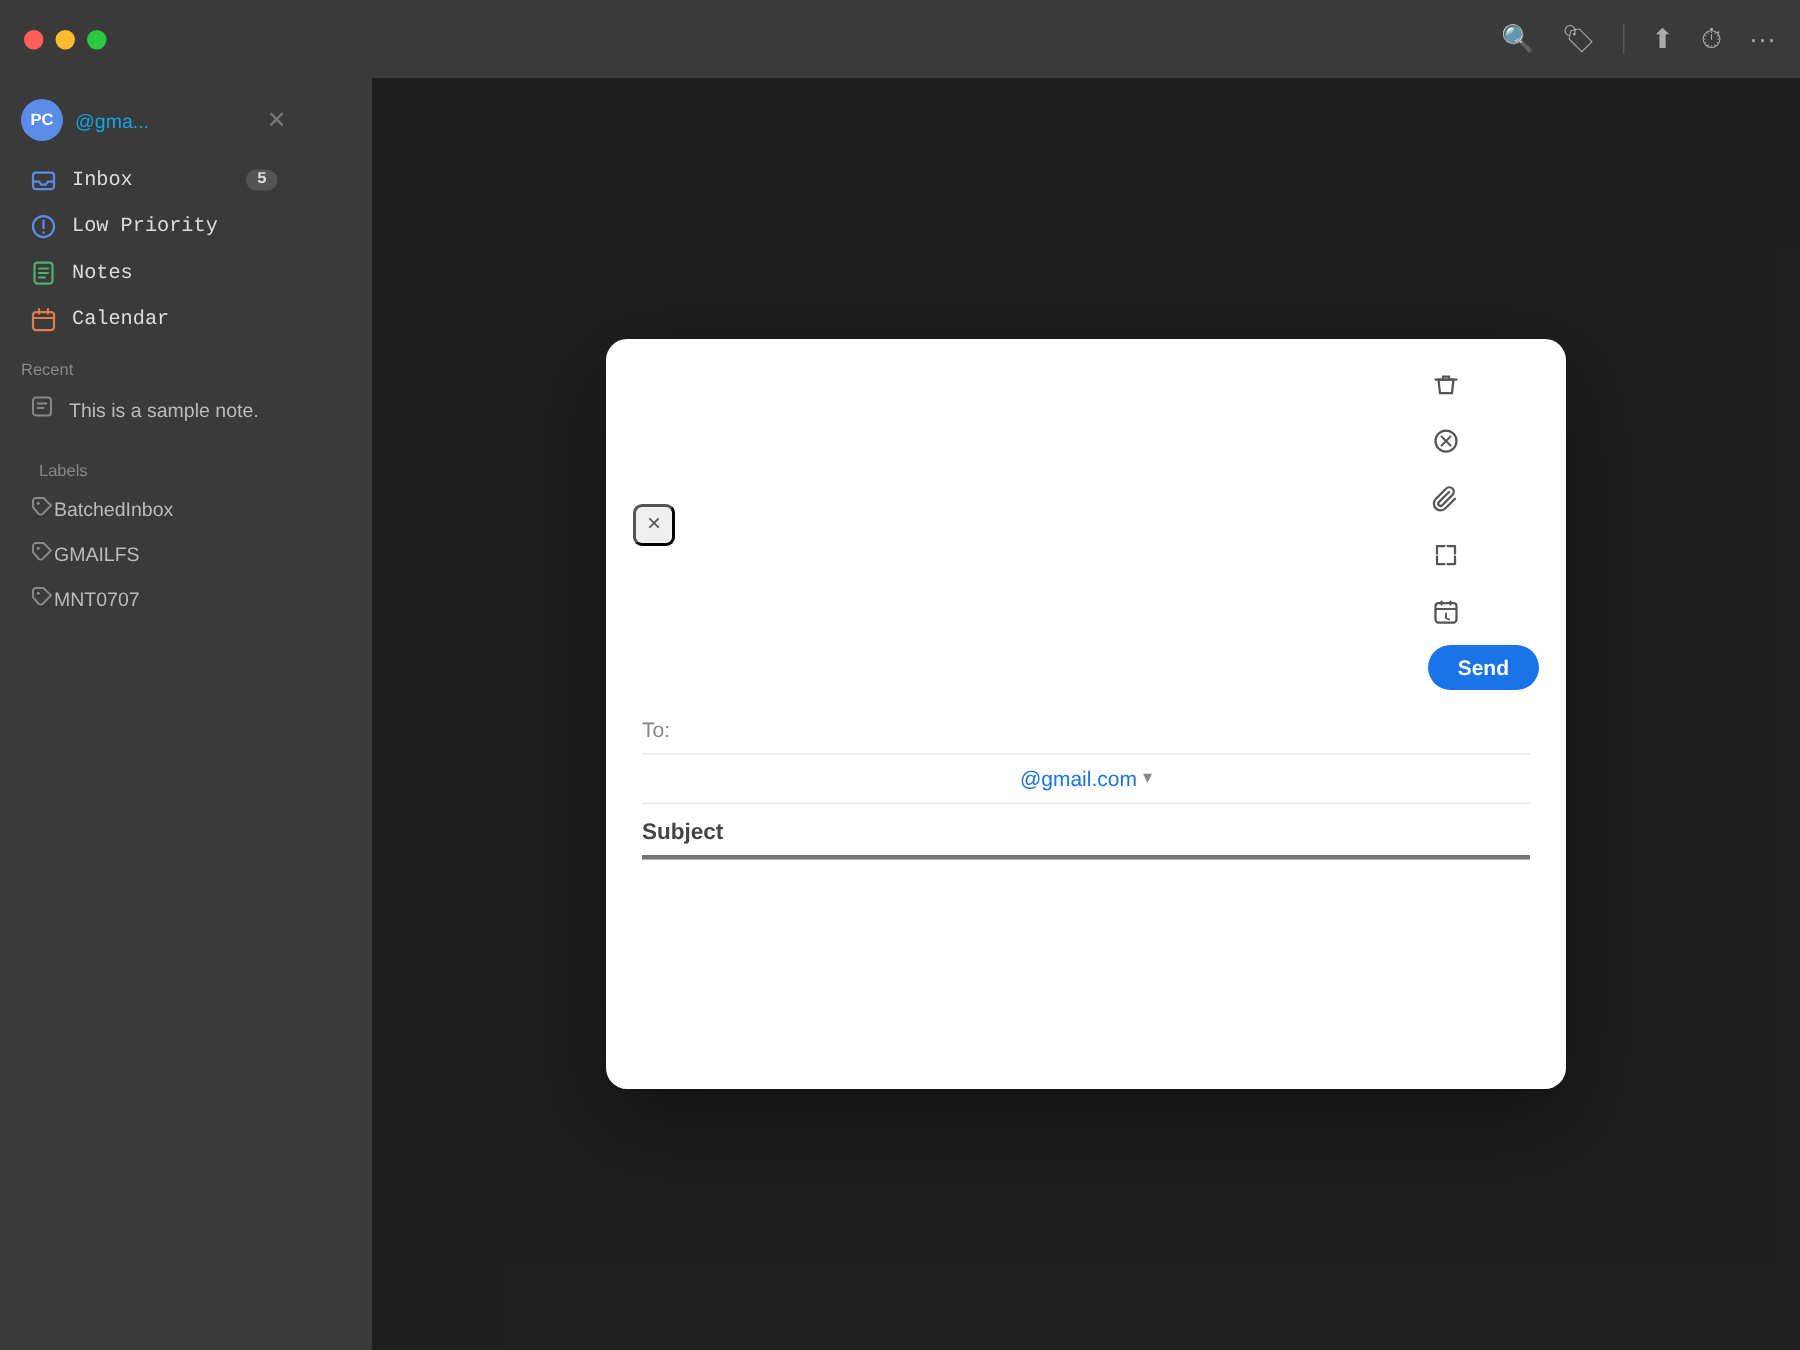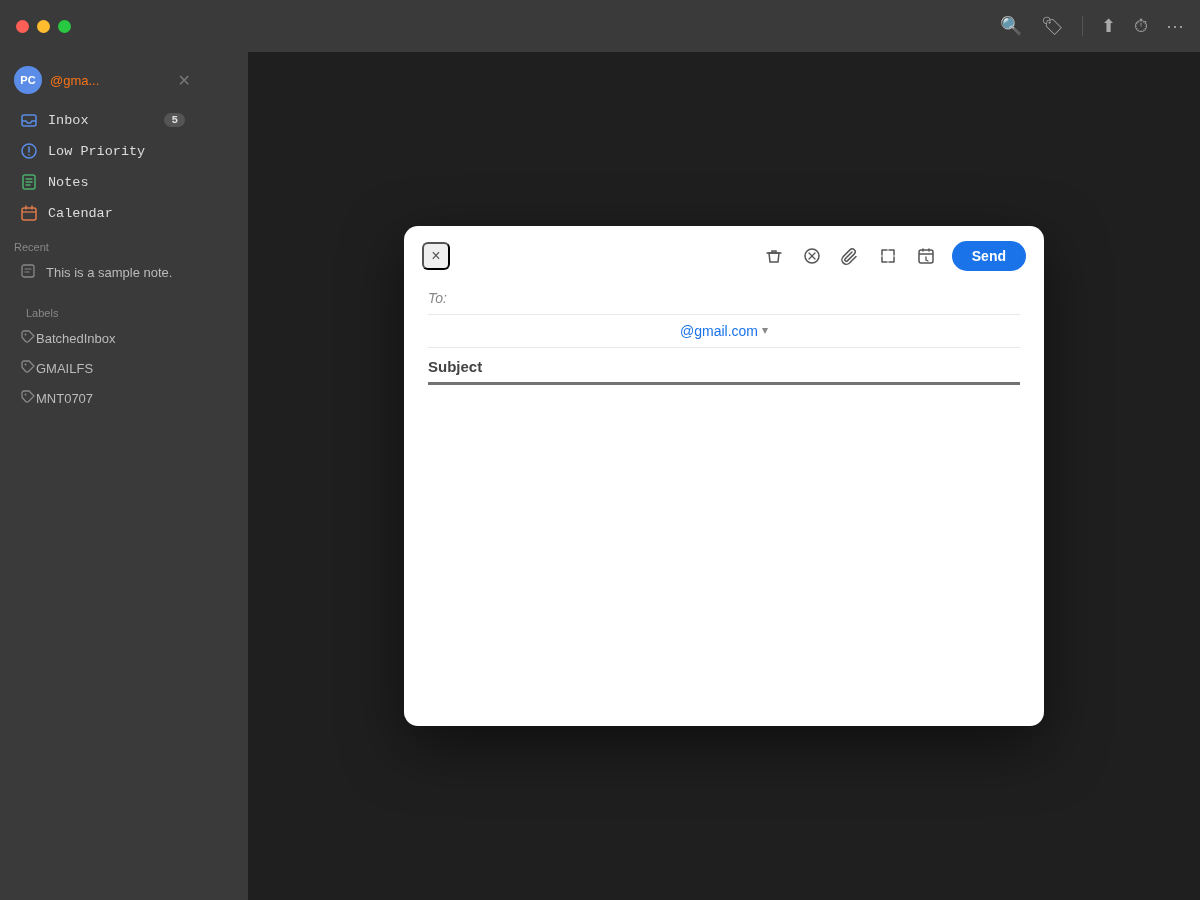--- a/index.html
+++ b/index.html
@@ -77,21 +77,21 @@
       background: #5b8de8;
       display: flex;
       align-items: center;
       justify-content: center;
       font-size: 11px;
       font-weight: 600;
       color: #fff;
     }
     .account-email {
       font-size: 13px;
-      color: #f97316;
+      color: #0ea5e9;
       flex: 1;
     }
     .sidebar-filter-icon {
       color: #777;
       font-size: 16px;
     }
 
     .sidebar-item {
       display: flex;
       align-items: center;
@@ -204,22 +204,22 @@
       justify-content: center;
       cursor: pointer;
       color: #555;
       font-size: 16px;
       border-radius: 6px;
     }
 
     .compose-toolbar-right {
       margin-left: auto;
       display: flex;
-      align-items: center;
       gap: 6px;
+      flex-direction: column;
     }
     .compose-tool-btn {
       width: 32px;
       height: 32px;
       display: flex;
       align-items: center;
       justify-content: center;
       cursor: pointer;
       color: #555;
       font-size: 17px;
@@ -249,21 +249,20 @@
       display: flex;
       align-items: center;
       border-bottom: 1px solid #e8e8e8;
       padding: 8px 0;
     }
     .to-label {
       font-size: 14px;
       color: #888;
       width: 32px;
       flex-shrink: 0;
-      font-style: italic;
     }
     .to-input {
       flex: 1;
       border: none;
       outline: none;
       font-size: 14px;
       color: #333;
       background: transparent;
     }
 

